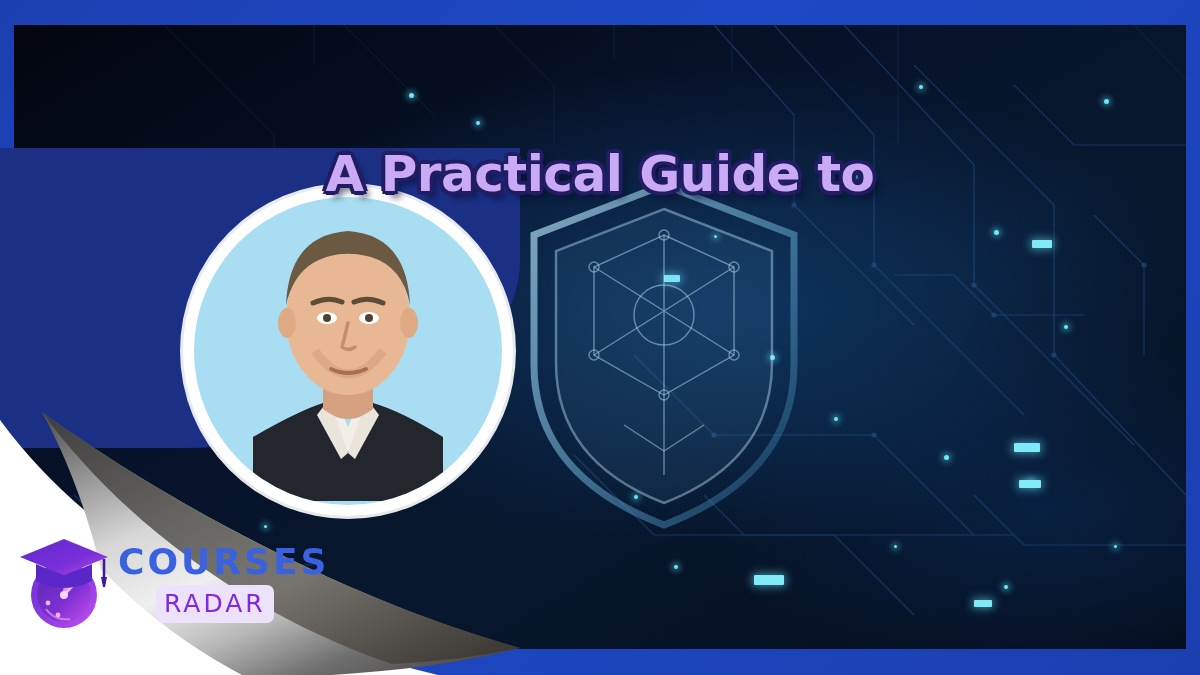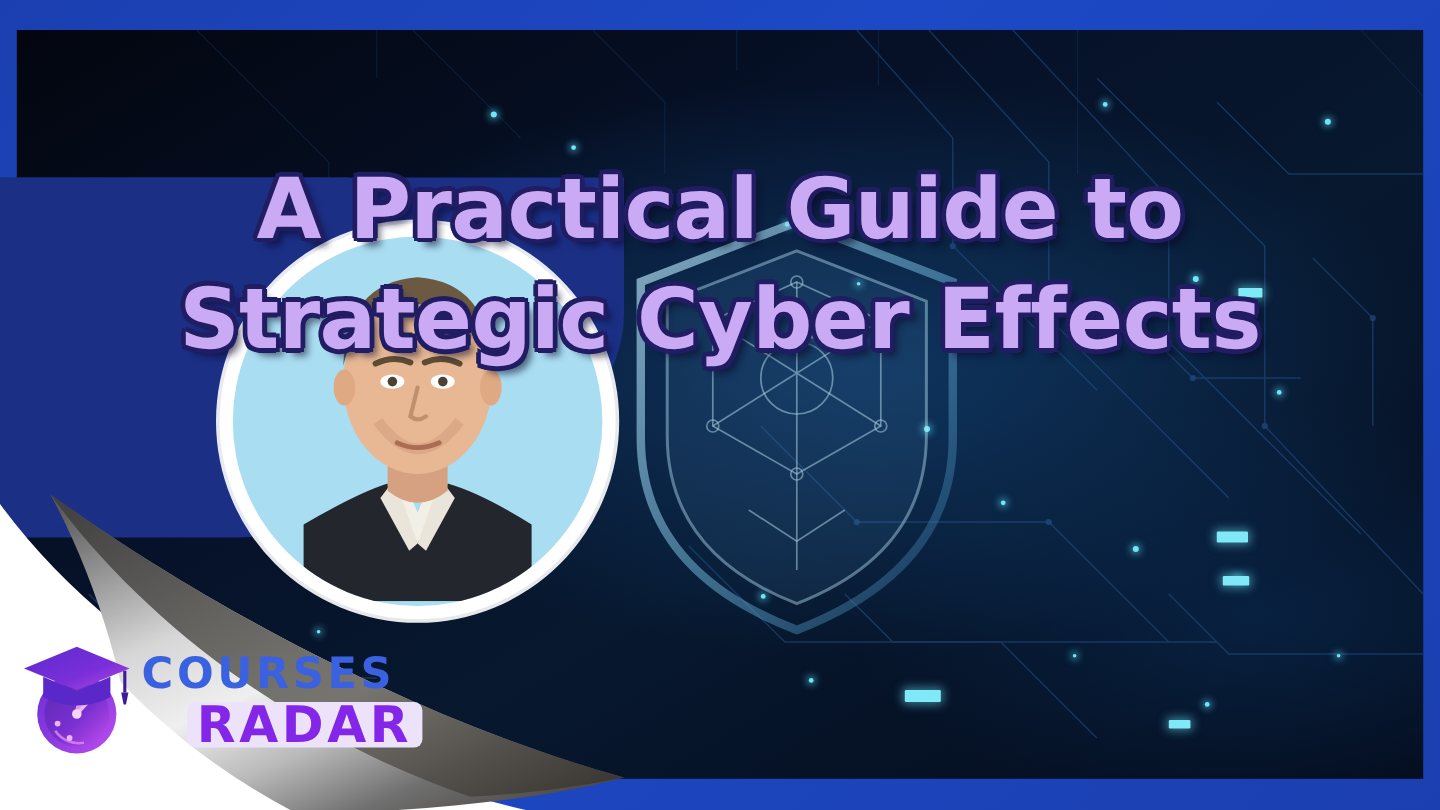--- a/index.html
+++ b/index.html
@@ -146,21 +146,21 @@
     right: 0;
     top: 128px;
     text-align: center;
     pointer-events: none;
     z-index: 40;
   }
   .title-line {
     display: block;
     font-family: "DejaVu Sans", sans-serif;
     font-weight: 700;
-    font-size: 70px;
+    font-size: 50px;
     line-height: 92px;
     letter-spacing: -0.5px;
     color: #cbaaf5;
     text-shadow:
       -3px -3px 0 #211d63, 3px -3px 0 #211d63,
       -3px  3px 0 #211d63, 3px  3px 0 #211d63,
        0px -4px 0 #211d63, 0px  4px 0 #211d63,
       -4px  0px 0 #211d63, 4px  0px 0 #211d63,
        6px  7px 6px rgba(10,8,40,0.55);
     white-space: nowrap;
@@ -190,22 +190,22 @@
   .logo-radar-wrap {
     display: inline-block;
     margin-left: 38px;
     margin-top: 4px;
     background: #ece3fb;
     border-radius: 7px;
     padding: 2px 8px 3px 8px;
   }
   .logo-radar {
     font-family: "DejaVu Sans", sans-serif;
-    font-weight: 700;
-    font-size: 42px;
+    font-weight: 400;
+    font-size: 25px;
     letter-spacing: 3px;
     color: #8326e8;
     line-height: 33px;
   }
 </style>
 </head>
 <body>
 
 <div id="canvas">
 
@@ -346,21 +346,20 @@
 
         <path d="M88 168 Q105 176 123 168" stroke="#a8674f" stroke-width="4" fill="none" stroke-linecap="round"></path>
 
         <path d="M72 150 Q105 196 140 150" stroke="rgba(180,125,95,0.25)" stroke-width="9" fill="none"></path>
       </svg>
     </div>
   </div>
 
   <div class="title-block">
     <span class="title-line">A Practical Guide to</span>
-    <span class="title-line">Strategic Cyber Effects</span>
   </div>
 
   <svg class="curl-gray" viewBox="0 0 660 300">
     <defs>
       <linearGradient id="curlg" x1="0.08" y1="0" x2="0.85" y2="1">
         <stop offset="0%" stop-color="#5a5a5a"></stop>
         <stop offset="14%" stop-color="#8e8e8e"></stop>
         <stop offset="34%" stop-color="#d6d6d6"></stop>
         <stop offset="52%" stop-color="#efefef"></stop>
         <stop offset="68%" stop-color="#b9b9b9"></stop>

